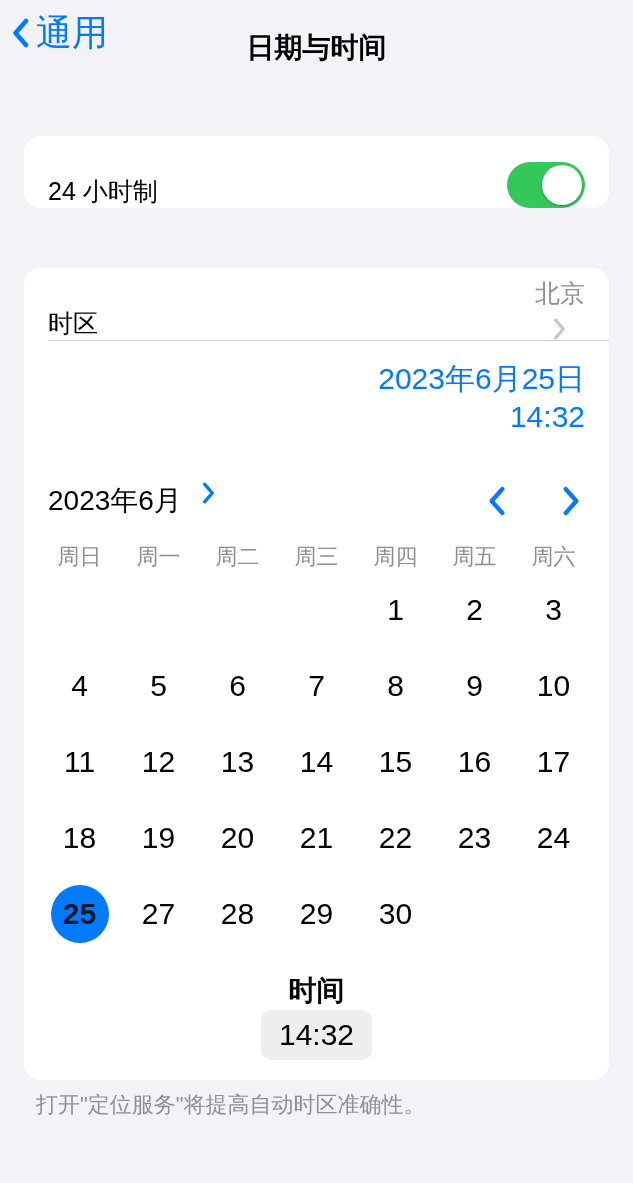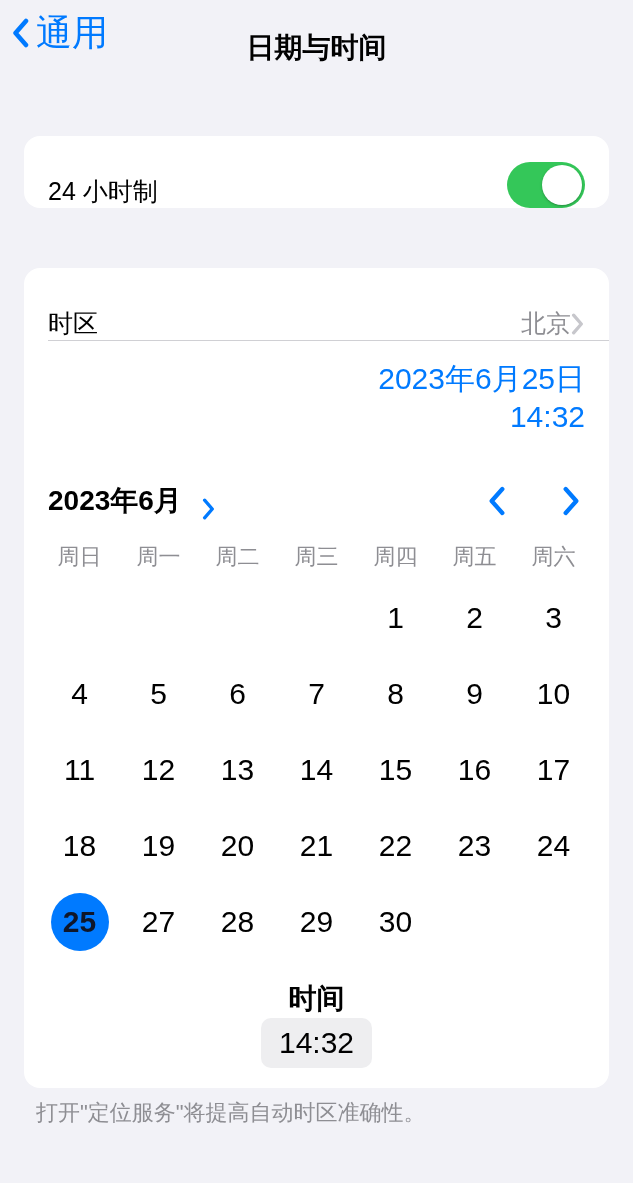--- a/index.html
+++ b/index.html
@@ -84,21 +84,23 @@
       background: #fff;
       box-shadow: 0 1px 3px rgba(0,0,0,0.2), 0 1px 1px rgba(0,0,0,0.1);
     }
     .switch.on .switch-thumb { right: 3px; }
     .switch.off .switch-thumb { left: 3px; }
 
     
     .disclosure {
       display: flex;
       align-items: center;
+      gap: 8px;
       color: #8e8e93;
+      flex-direction: column;
     }
     .chev-right {
       width: 14px;
       height: 22px;
       flex-shrink: 0;
     }
 
     
     .summary-row {
       display: flex;
@@ -113,24 +115,24 @@
 
     
     .cal-header {
       display: flex;
       align-items: center;
       justify-content: space-between;
       padding: 20px 24px 14px;
     }
     .cal-month-btn {
       display: flex;
-      align-items: flex-end;
+      align-items: flex-start;
       gap: 20px;
       font-size: 28px;
-      font-weight: 700;
+      font-weight: 400;
       cursor: pointer;
     }
     .cal-month-chev {
       width: 14px;
       height: 22px;
       color: #007aff;
     }
     .cal-nav {
       display: flex;
       align-items: center;
@@ -145,21 +147,21 @@
     .cal-nav-btn svg { width: 100%; height: 100%; }
 
     .cal-weekdays {
       display: grid;
       grid-template-columns: repeat(7, 1fr);
       padding: 0 16px;
       text-align: center;
       color: #8e8e93;
       font-size: 22px;
       margin-top: 8px;
-      margin-bottom: 8px;
+      margin-bottom: 0;
     }
     .cal-grid {
       display: grid;
       grid-template-columns: repeat(7, 1fr);
       padding: 0 16px 10px;
     }
     .cal-cell {
       height: 76px;
       display: flex;
       align-items: center;

